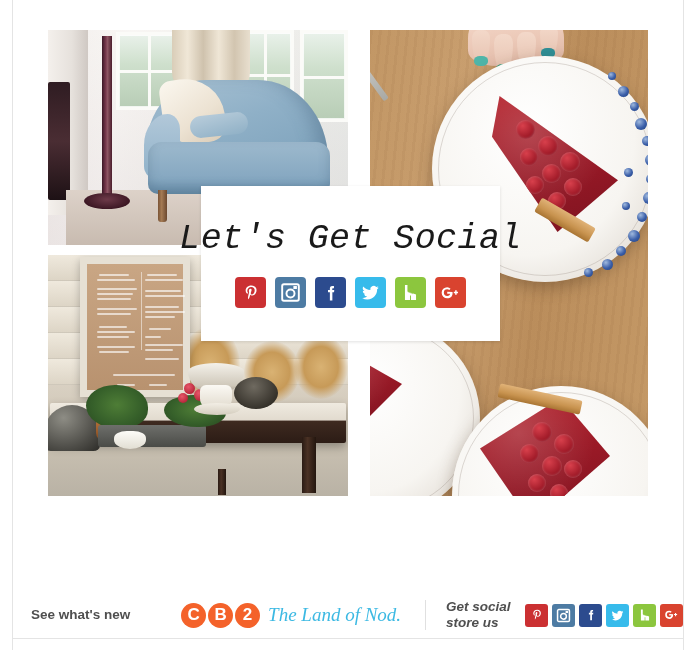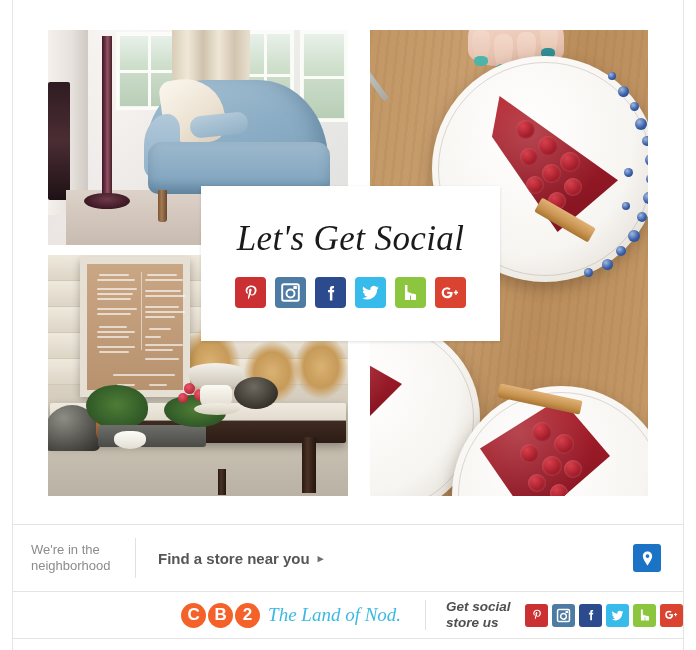--- a/index.html
+++ b/index.html
@@ -225,21 +225,21 @@
     left: 201px; top: 186px;
     width: 299px; height: 155px;
     background: #ffffff;
     box-shadow: 0 1px 3px rgba(0,0,0,0.12);
     display: flex;
     flex-direction: column;
     align-items: center;
     justify-content: center;
   }
   #social-card-title {
-    font-family: Liberation Serif, serif;
+    font-family: Liberation Mono, monospace;
     font-style: italic;
     font-size: 35px;
     color: #1a1a1a;
     letter-spacing: 0.4px;
     margin-bottom: 18px;
     white-space: nowrap;
     text-align: right;
   }
   #social-card-icons { display: flex; gap: 9px; }
 
@@ -537,39 +537,24 @@
 
       <a class="sicon" id="sc-googleplus" style="background:#d9432f;">
         <svg width="22" height="22" viewBox="0 0 28 24" aria-hidden="true">
           <path fill="#fff" d="M9.2 10.3v2.6h3.7c-.15 1.0-1.15 2.9-3.7 2.9a4.3 4.3 0 0 1 0-8.6c1.24 0 2.07.53 2.54.99l1.73-1.67A6.67 6.67 0 0 0 9.2 4.6a7.1 7.1 0 1 0 0 14.2c4.1 0 6.82-2.88 6.82-6.94 0-.47-.05-.83-.12-1.18L9.2 10.3z"></path>
           <path fill="#fff" d="M21.2 8.4h-1.9v1.9h-1.75v1.9h1.75v1.9h1.9v-1.9h1.75v-1.9H21.2V8.4z"></path>
         </svg>
       </a>
     </div>
   </div>
 
-  <div id="store-bar">
-    <div id="store-bar-label">
-      <div>We're in the</div>
-      <div>neighborhood</div>
-    </div>
-    <div id="store-bar-divider"></div>
-    <a id="store-find-link">
-      <span>Find a store near you</span>
-      <span id="store-find-arrow">▸</span>
-    </a>
-    <div id="store-pin-button">
-      <svg width="13" height="15" viewBox="0 0 14 18" aria-hidden="true">
-          <path fill="#fff" d="M7 0.6C3.9.6 1.4 3.05 1.4 6.1c0 4.1 5.6 11.3 5.6 11.3s5.6-7.2 5.6-11.3C12.6 3.05 10.1.6 7 .6zm0 7.75A2.2 2.2 0 1 1 7 3.95a2.2 2.2 0 0 1 0 4.4z"></path>
-        </svg>
-    </div>
-  </div>
 
   <div id="brands-bar">
     <div id="brands-label">
+      <div>See what's new</div>
     </div>
 
     <a id="cb2-logo">
       <span class="cb2-letter">C</span>
       <span class="cb2-letter">B</span>
       <span class="cb2-letter">2</span>
     </a>
 
     <a id="nod-logo">The Land of Nod.</a>
 

